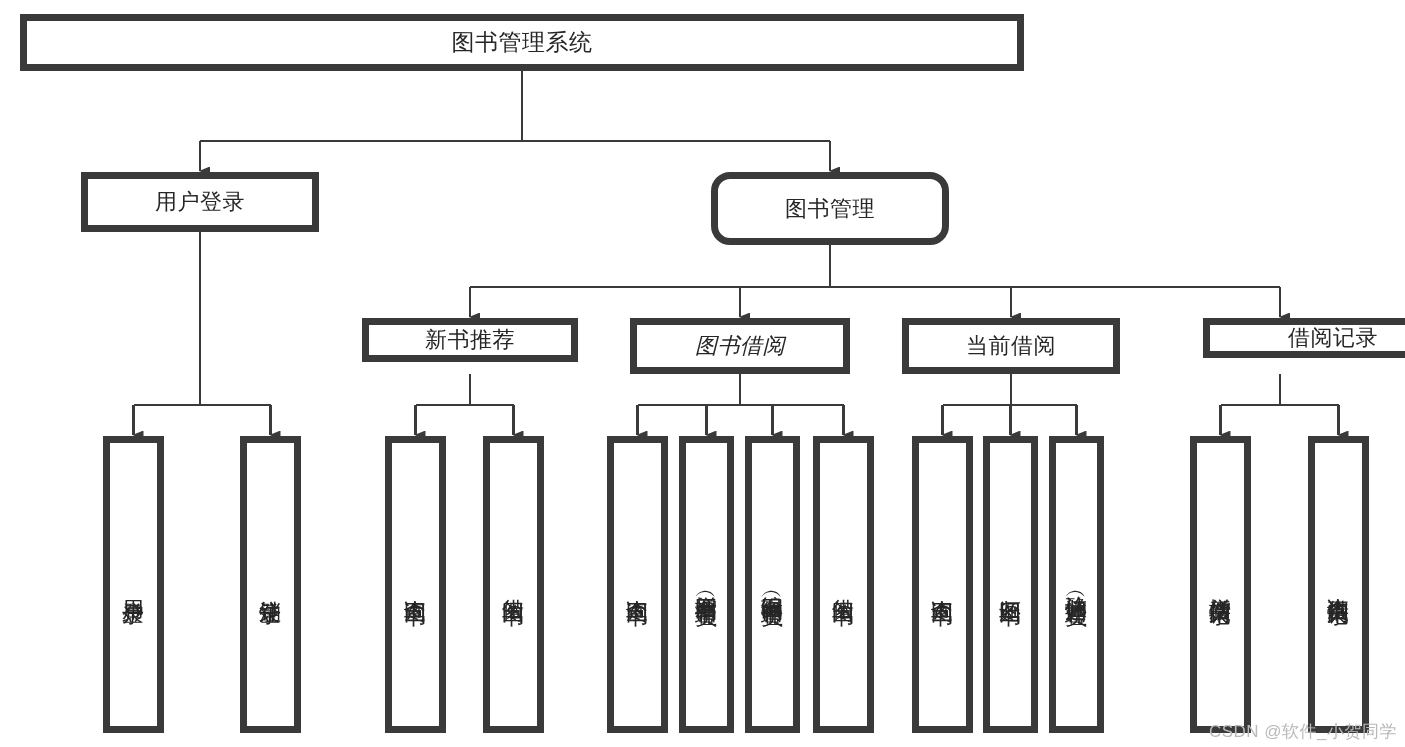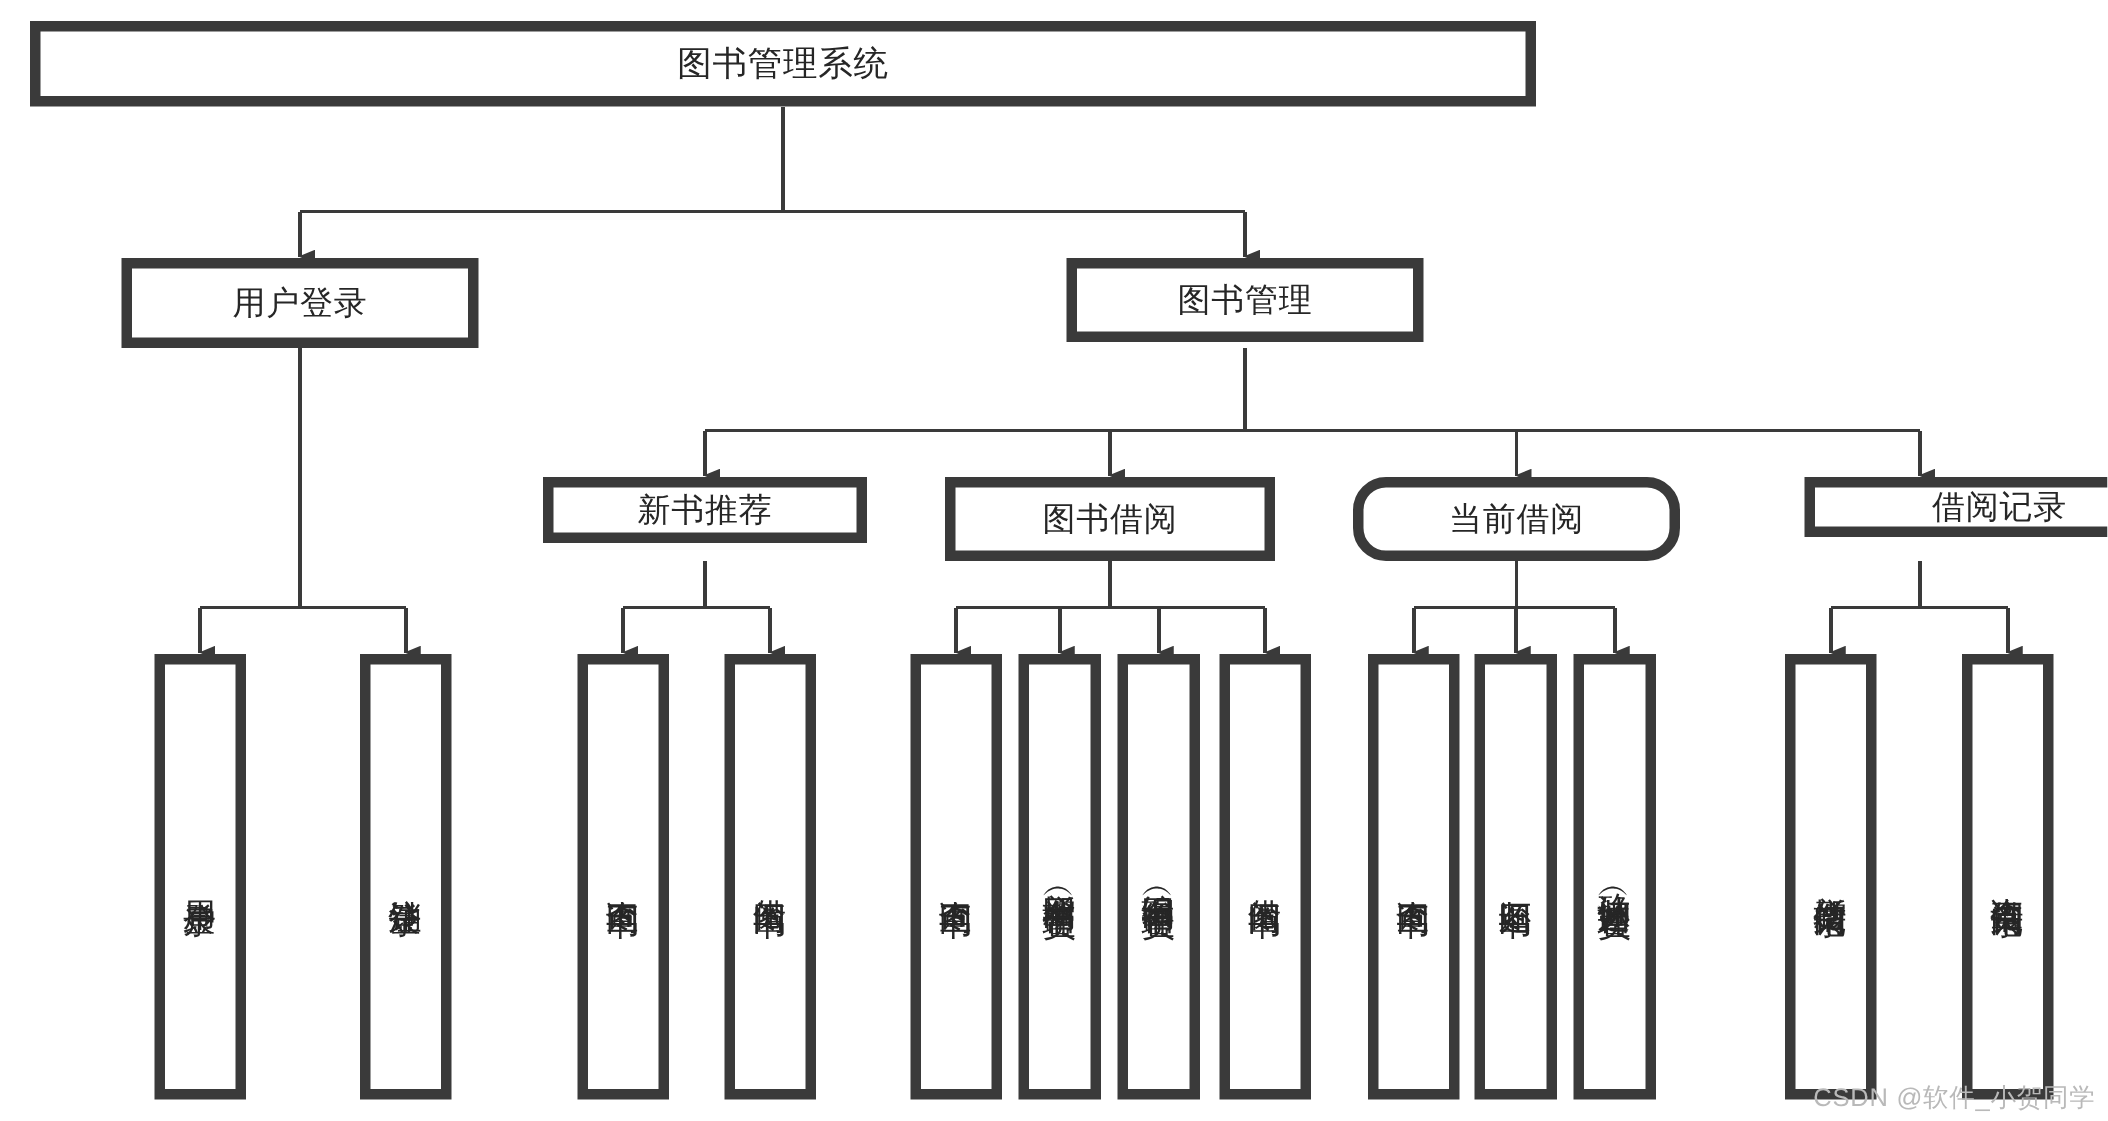--- a/index.html
+++ b/index.html
@@ -121,30 +121,30 @@
       </g>
   </svg>
 
   <div id="node-layer">
       <div class="node horizontal root" style="left: 20px; top: 14px; width: 1004px; height: 57px; border-color: rgb(58, 58, 58); background: rgb(255, 255, 255);">
         <span class="node-label" style="color: rgb(38, 38, 38);">图书管理系统</span>
       </div>
       <div class="node horizontal" style="left: 81px; top: 172px; width: 238px; height: 60px; border-color: rgb(58, 58, 58); background: rgb(255, 255, 255);">
         <span class="node-label" style="color: rgb(38, 38, 38);">用户登录</span>
       </div>
-      <div class="node horizontal" style="left: 711px; top: 172px; width: 238px; height: 56px; border-color: rgb(58, 58, 58); background: rgb(255, 255, 255);">
+      <div class="node horizontal" style="left: 711px; top: 172px; width: 238px; height: 73px; border-color: rgb(58, 58, 58); background: rgb(255, 255, 255); border-radius: 19px;">
         <span class="node-label" style="color: rgb(38, 38, 38);">图书管理</span>
       </div>
       <div class="node horizontal" style="left: 362px; top: 318px; width: 216px; height: 44px; border-color: rgb(58, 58, 58); background: rgb(255, 255, 255);">
         <span class="node-label" style="color: rgb(38, 38, 38);">新书推荐</span>
       </div>
       <div class="node horizontal" style="left: 630px; top: 318px; width: 220px; height: 56px; border-color: rgb(58, 58, 58); background: rgb(255, 255, 255);">
-        <span class="node-label" style="color: rgb(38, 38, 38);">图书借阅</span>
+        <span class="node-label" style="color: rgb(38, 38, 38); font-style: italic;">图书借阅</span>
       </div>
-      <div class="node horizontal" style="left: 902px; top: 318px; width: 218px; height: 56px; border-color: rgb(58, 58, 58); background: rgb(255, 255, 255); border-radius: 22px;">
+      <div class="node horizontal" style="left: 902px; top: 318px; width: 218px; height: 56px; border-color: rgb(58, 58, 58); background: rgb(255, 255, 255);">
         <span class="node-label" style="color: rgb(38, 38, 38);">当前借阅</span>
       </div>
       <div class="node horizontal" style="left: 1203px; top: 318px; width: 216px; height: 40px; border-color: rgb(58, 58, 58); background: rgb(255, 255, 255); padding-left: 44px;">
         <span class="node-label" style="color: rgb(38, 38, 38);">借阅记录</span>
       </div>
       <div class="node vertical" style="left: 103px; top: 436px; width: 61px; height: 297px; border-color: rgb(58, 58, 58); background: rgb(255, 255, 255);">
         <span class="node-label" style="color: rgb(38, 38, 38);">用户登录</span>
       </div>
       <div class="node vertical" style="left: 240px; top: 436px; width: 61px; height: 297px; border-color: rgb(58, 58, 58); background: rgb(255, 255, 255);">
         <span class="node-label" style="color: rgb(38, 38, 38);">注销登录</span>

